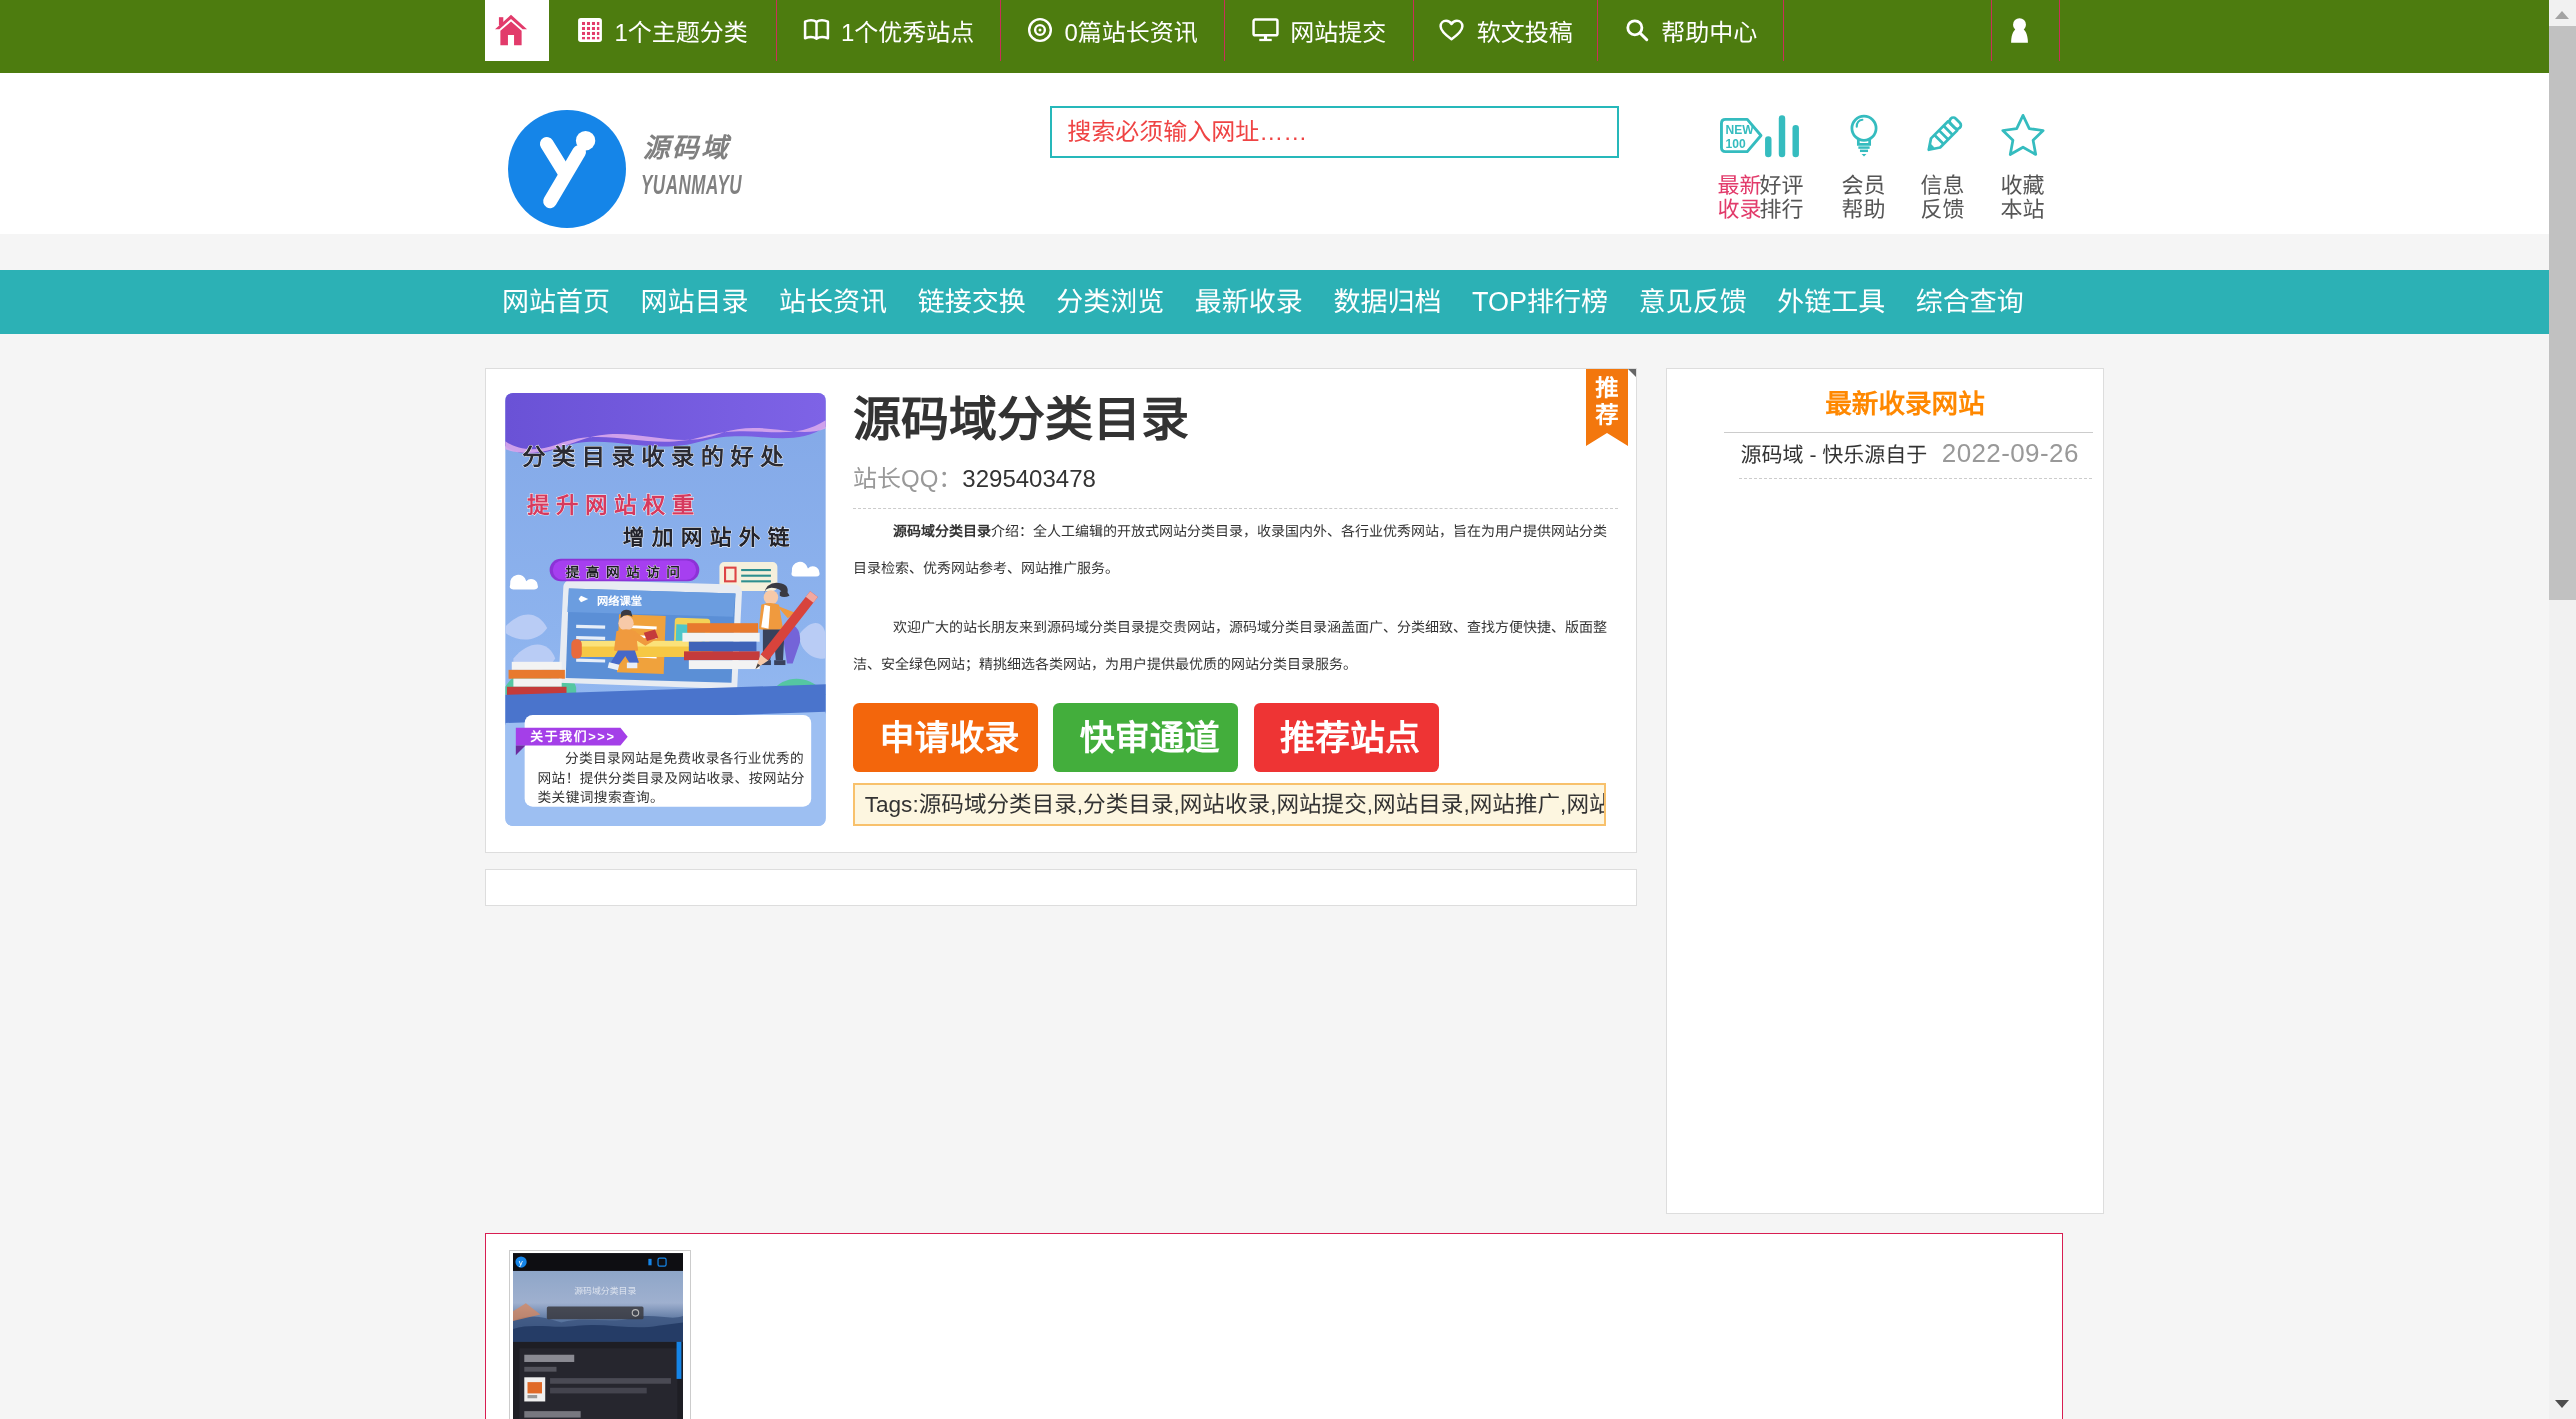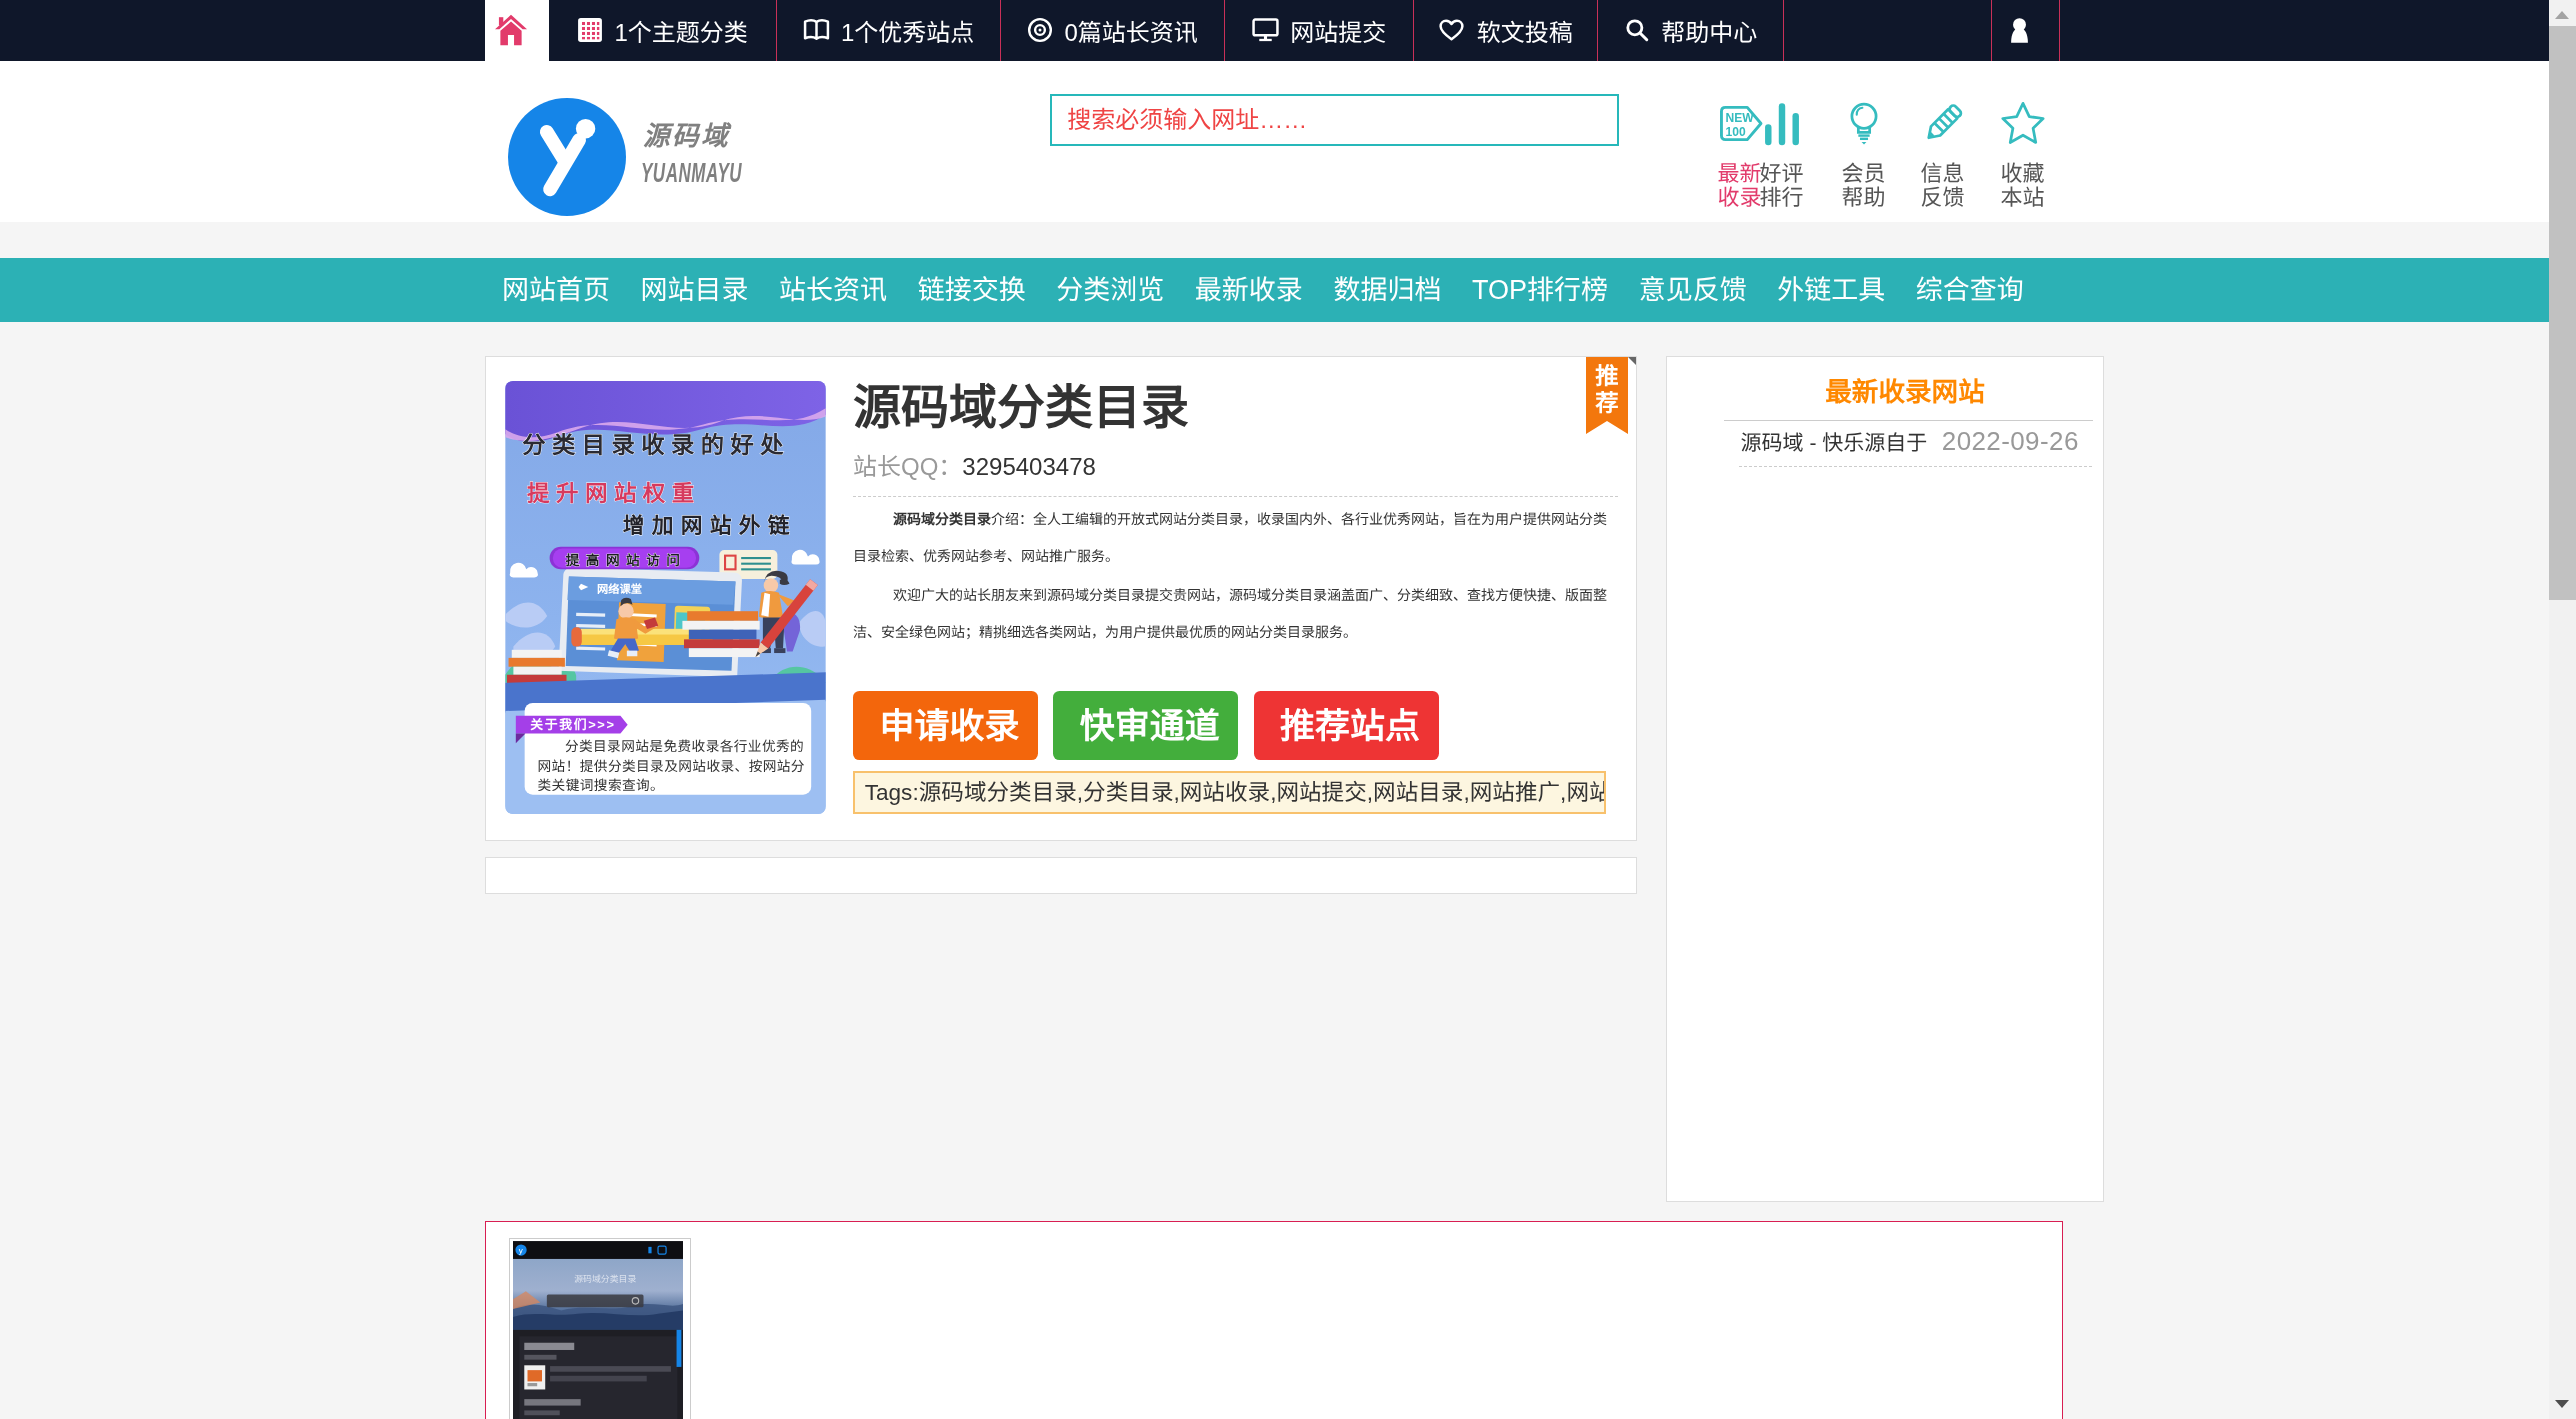--- a/index.html
+++ b/index.html
@@ -1,21 +1,21 @@
 <!DOCTYPE html>
 <html lang="zh-CN" style="font-size:13px"><head>
 <meta charset="utf-8">
 <title>源码域分类目录</title>
 <style>
 * { margin:0; padding:0; box-sizing:content-box; }
 html,body { width:2576px; height:1419px; overflow:hidden; }
 body { font-family:"Liberation Sans", sans-serif; background:#f5f5f5; position:relative; }
 .page { width:2549px; height:1419px; overflow:hidden; position:relative; }
 
-.topbar { height:61px; background:#0f172a; position:relative; }
+.topbar { height:73px; background:#4d7c0f; position:relative; }
 .topbar .inner { width:1579px; margin:0 auto; height:61px; font-size:0; white-space:nowrap; position:relative; }
 .tb { display:inline-block; vertical-align:top; height:61px; line-height:61px; font-size:24px; color:#fff; text-align:center; border-right:1.6px solid #c93058; }
 .tb svg { vertical-align:middle; margin-right:11.3px; position:relative; top:-2.4px; }
 .tb span { vertical-align:middle; }
 .tb-home { width:63px; background:#fff; border-right:none; }
 .tb-user { position:absolute; left:1506px; top:0; width:67px; border-left:1.6px solid #c93058; }
 
 .header { height:161px; background:#fff; position:relative; }
 .header .inner { width:1579px; margin:0 auto; position:relative; height:161px; }
 .logo { position:absolute; left:22.6px; top:37px; }
@@ -35,21 +35,21 @@
 .wrap { width:1579px; margin:0 auto; position:relative; }
 .card1 { position:absolute; left:0; top:34px; width:1150px; height:483px; background:#fff; border:0.8px solid #ddd; }
 .promo { position:absolute; left:18.5px; top:24px; width:321px; height:433px; border-radius:8px; overflow:hidden; }
 .info { position:absolute; left:367px; top:0; width:765px; height:482px; }
 .title { position:absolute; left:0; top:27px; font-size:48px; line-height:48px; font-weight:bold; color:#333; }
 .qq { position:absolute; left:0; top:96px; font-size:24px; line-height:27px; color:#999; }
 .qq b { color:#333; font-weight:normal; }
 .dash { position:absolute; left:0; top:139px; width:765px; border-top:1.6px dashed #ccc; height:0; }
 .info p { position:absolute; left:0; font-size:14px; color:#333; line-height:37px; text-indent:40px; width:765px; }
 .info p.p1 { top:144px; }
-.info p.p2 { top:220px; }
+.info p.p2 { top:240px; }
 .btns { position:absolute; left:0; top:334px; height:69px; }
 .btn { display:inline-block; width:177px; height:69px; line-height:69px; text-align:center; font-size:35px; font-weight:bold; color:#fff; border-radius:6.4px; margin-right:15.3px;padding-left:8px; }
 .btn.o { background:#f3660c; }
 .btn.g { background:#43ae3c; }
 .btn.r { background:#ee3434; }
 .tags { position:absolute; left:0; top:414px; width:739px; height:39px; line-height:39px; border:2.4px solid #f8c16c; background:#fdf6e0; font-size:22.6px; color:#333; padding-left:9.7px; white-space:nowrap; overflow:hidden; }
 .ribbon { position:absolute; right:8px; top:0; width:42px; height:77px; background:#f3770d; clip-path:polygon(0 0,100% 0,100% 100%,50% 83%,0 100%); text-align:center; }
 .ribbon span { display:block; color:#fff; font-size:23.4px; font-weight:bold; line-height:26.6px; padding-top:6.4px; }
 .fold { position:absolute; right:0; top:0; width:0; height:0; border-top:8px solid #666; border-left:8px solid transparent; }
 .box2 { position:absolute; left:0; top:535px; width:1150px; height:35px; background:#fff; border:0.8px solid #ddd; }

